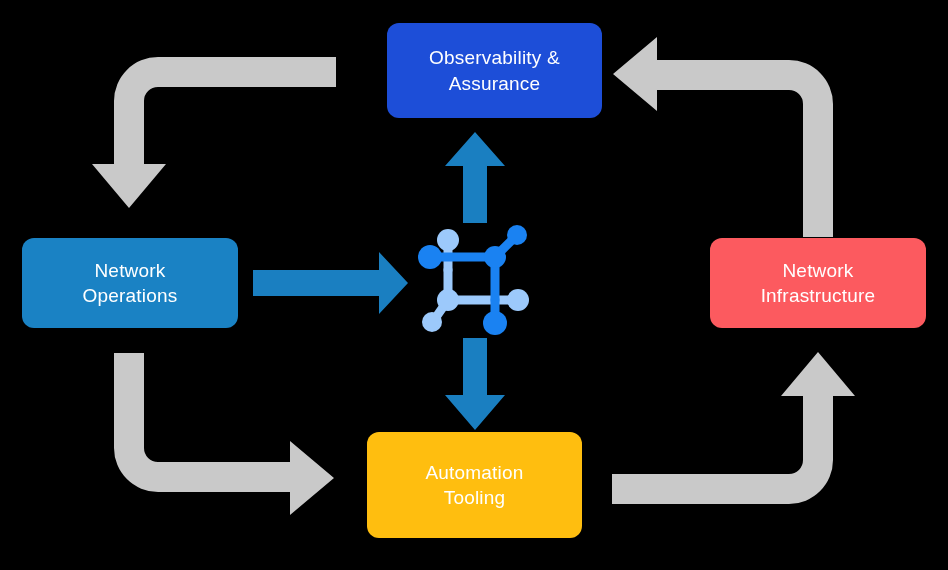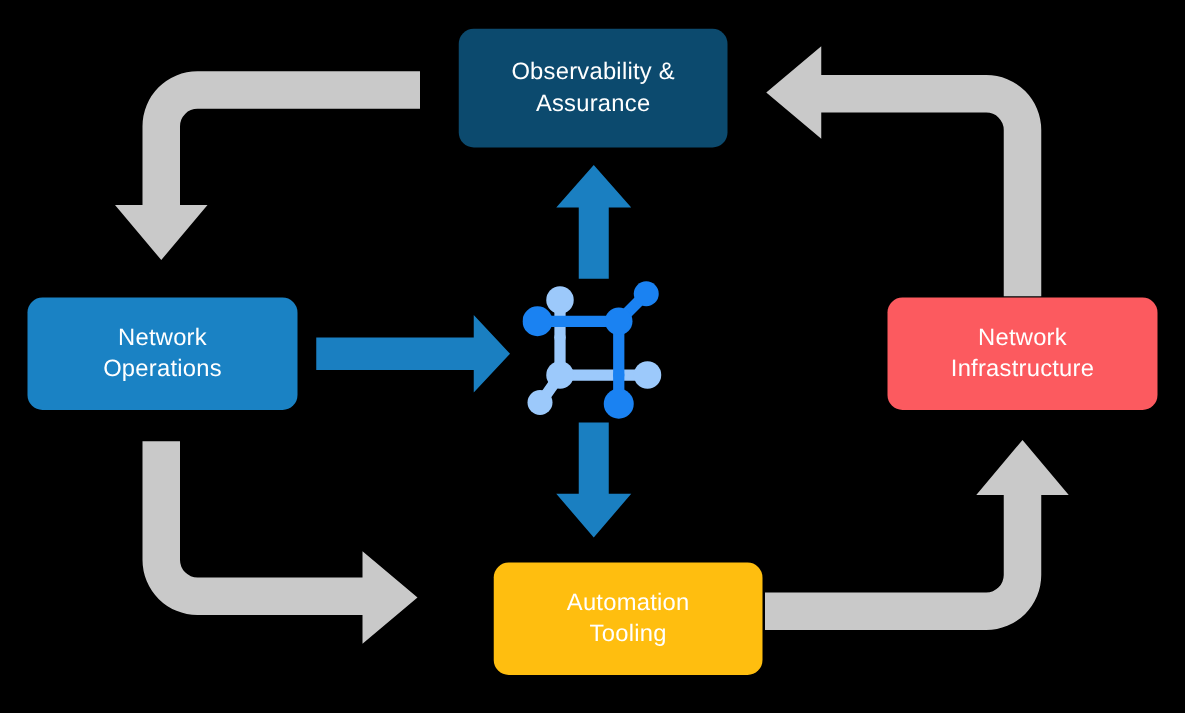--- a/index.html
+++ b/index.html
@@ -23,21 +23,21 @@
     line-height:1.32;
     font-weight:400;
     letter-spacing:.2px;
     box-sizing:border-box;
     padding:6px 10px;
     white-space:pre-line;
   }
   #box-observability{ left:367px; top:23px;  width:215px; height:95px; }
   #box-operations   { left:22px;  top:238px; width:216px; height:90px; }
   #box-infrastructure{left:710px; top:238px; width:216px; height:90px; }
-  #box-automation   { left:367px; top:450px; width:215px; height:90px;margin-left:28px; }
+  #box-automation   { left:367px; top:432px; width:215px; height:106px; }
   .center-icon{position:absolute; left:418px; top:222px; width:118px; height:118px;}
 </style>
 </head>
 <body>
 
 <div id="stage" style="background: rgb(0, 0, 0);">
 
   <svg id="svg-layer" viewBox="0 0 948 570" xmlns="http://www.w3.org/2000/svg">
 
     <path fill="#c9c9c9" d="M 336,57 L 158,57 A 44,44 0 0 0 114,101 L 114,164 L 92,164 L 129,208 L 166,164 L 144,164 L 144,101 A 14,14 0 0 1 158,87 L 336,87 Z"></path>
@@ -80,21 +80,21 @@
     </g>
 
     <g fill="#1a82f2">
       <circle cx="12" cy="35" r="12"></circle>
       <circle cx="77" cy="35" r="11"></circle>
       <circle cx="99" cy="13" r="10"></circle>
       <circle cx="77" cy="101" r="12"></circle>
     </g>
   </svg>
 
-  <div class="node-box" id="box-observability" style="background: #0c4a6e; color: rgb(255, 255, 255);">Observability &amp;
+  <div class="node-box" id="box-observability" style="background: #1d4ed8; color: rgb(255, 255, 255); margin-left: 20px;">Observability &amp;
 Assurance</div>
 
   <div class="node-box" id="box-operations" style="background: rgb(26, 130, 196); color: rgb(255, 255, 255);">Network
 Operations</div>
 
   <div class="node-box" id="box-infrastructure" style="background: rgb(252, 90, 95); color: rgb(255, 255, 255);">Network
 Infrastructure</div>
 
   <div class="node-box" id="box-automation" style="background: rgb(255, 190, 15); color: rgb(255, 255, 255);">Automation
 Tooling</div>

